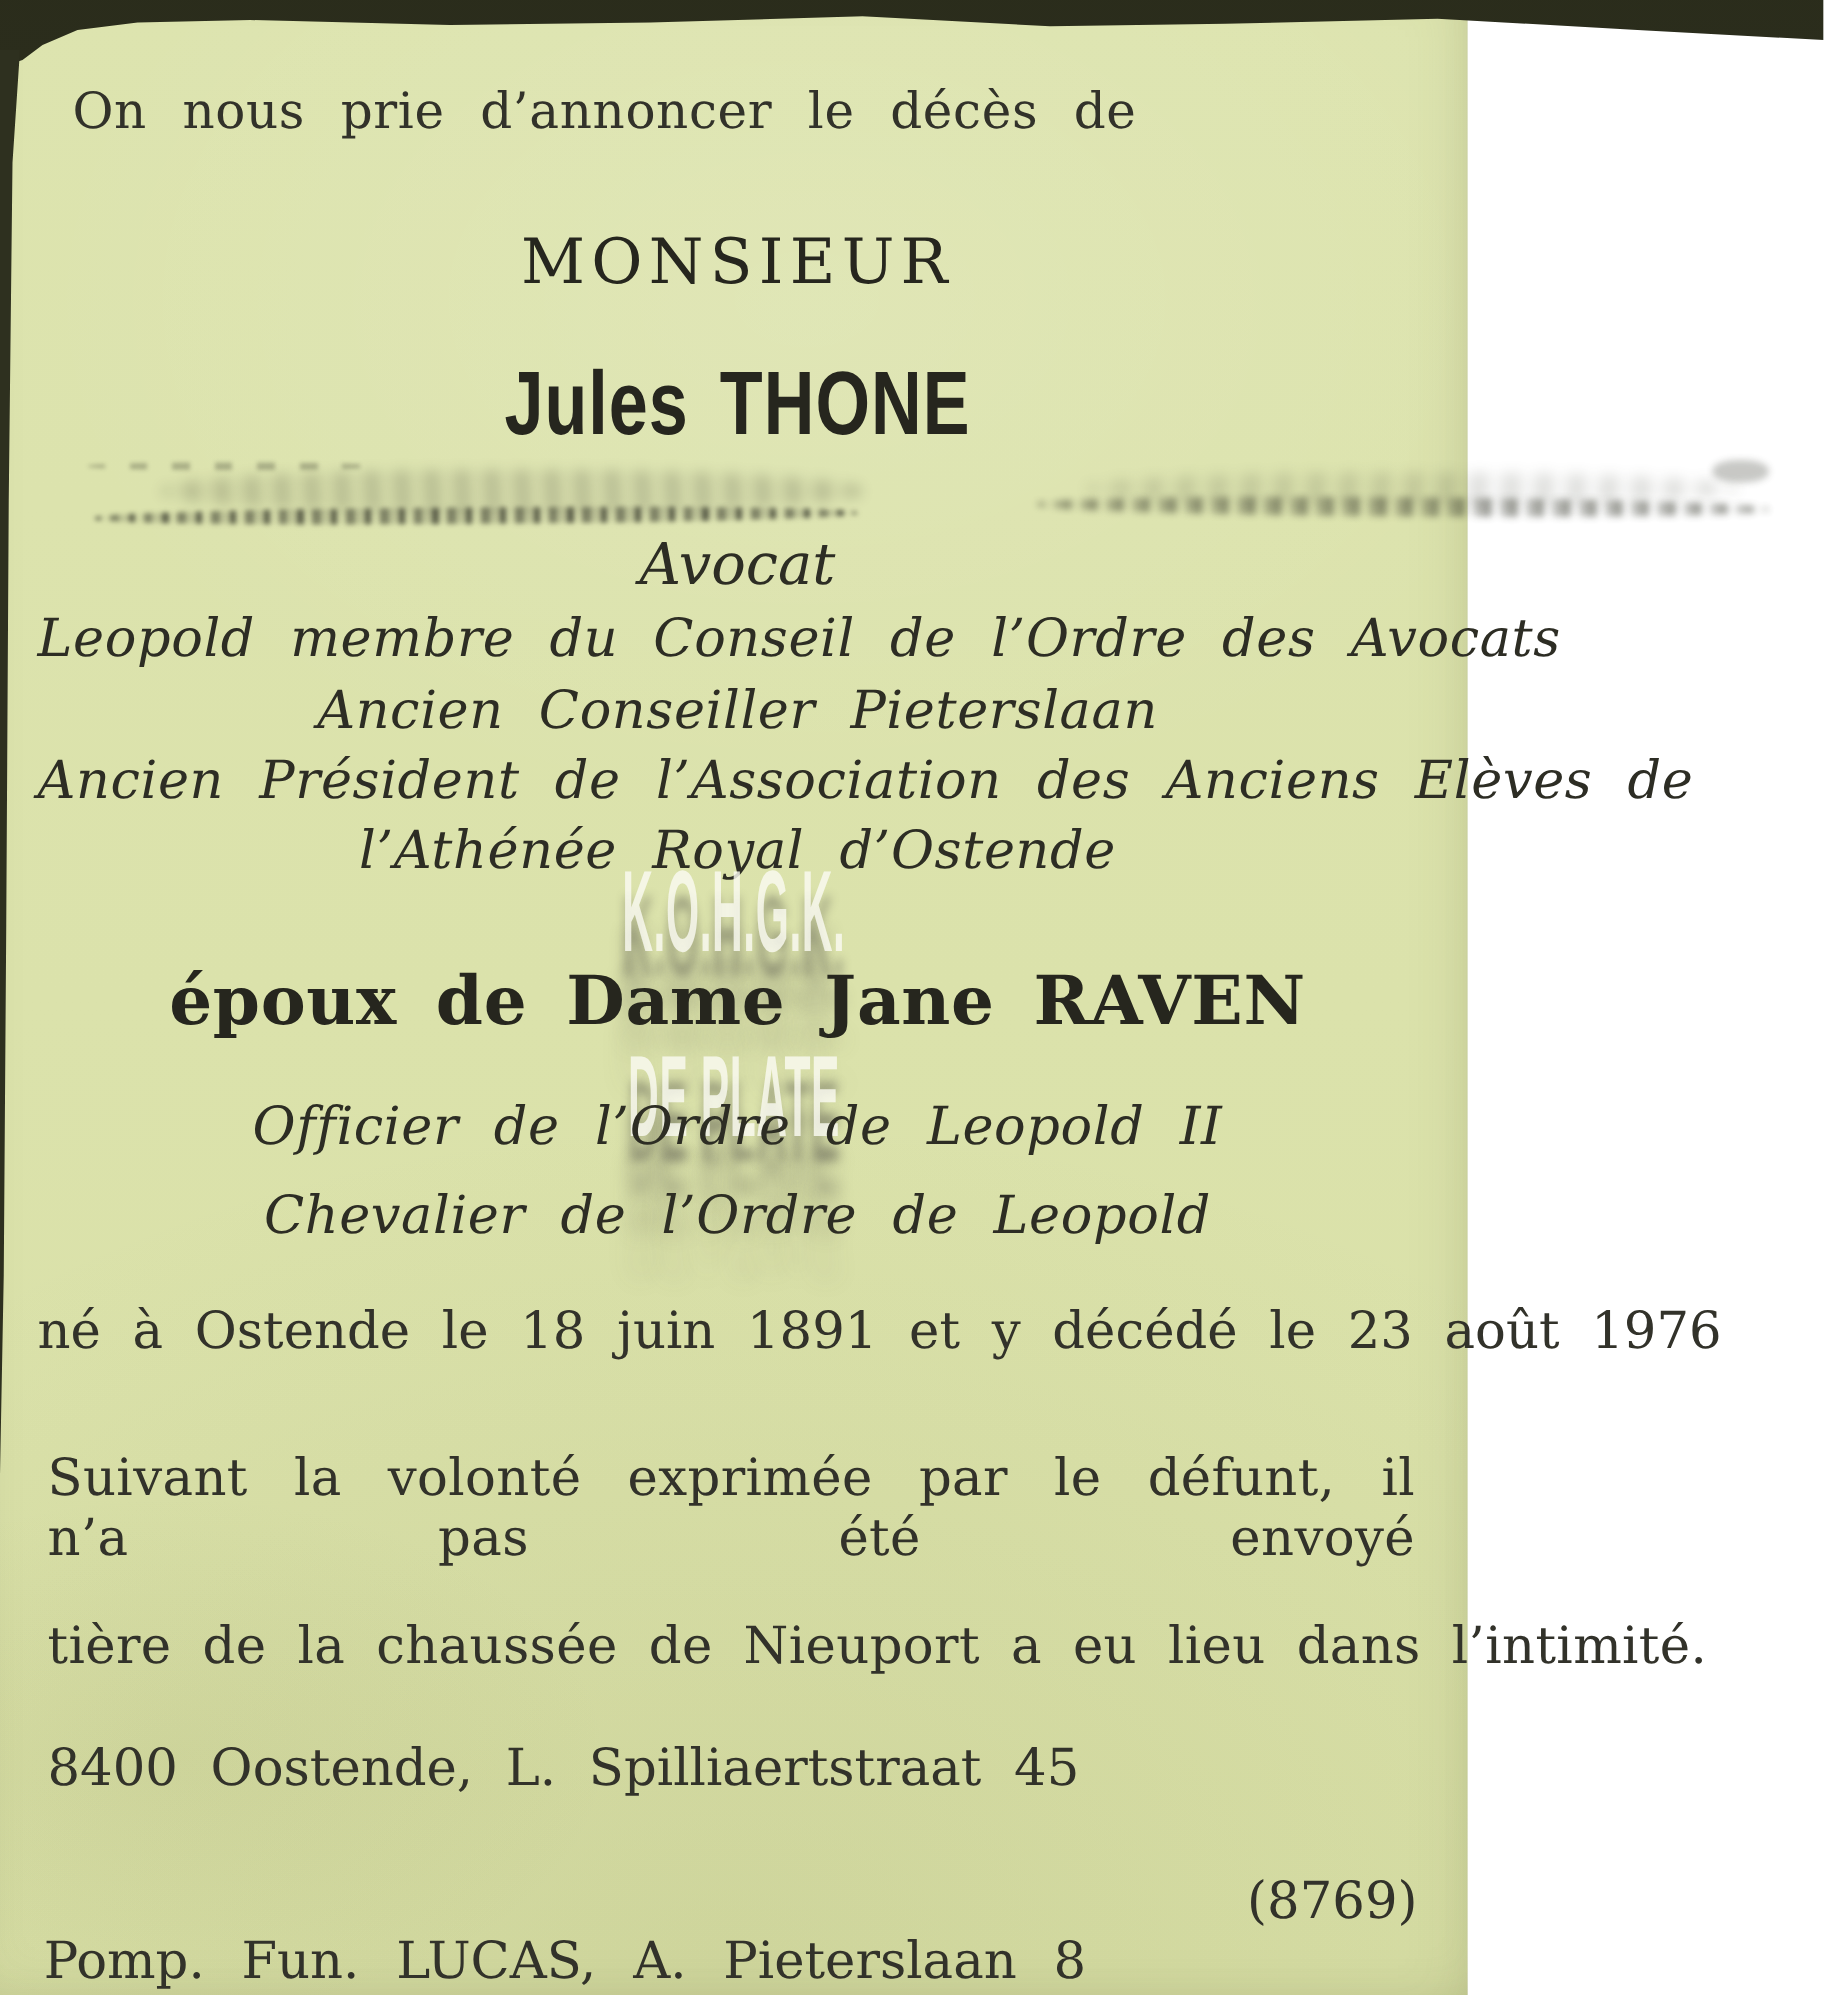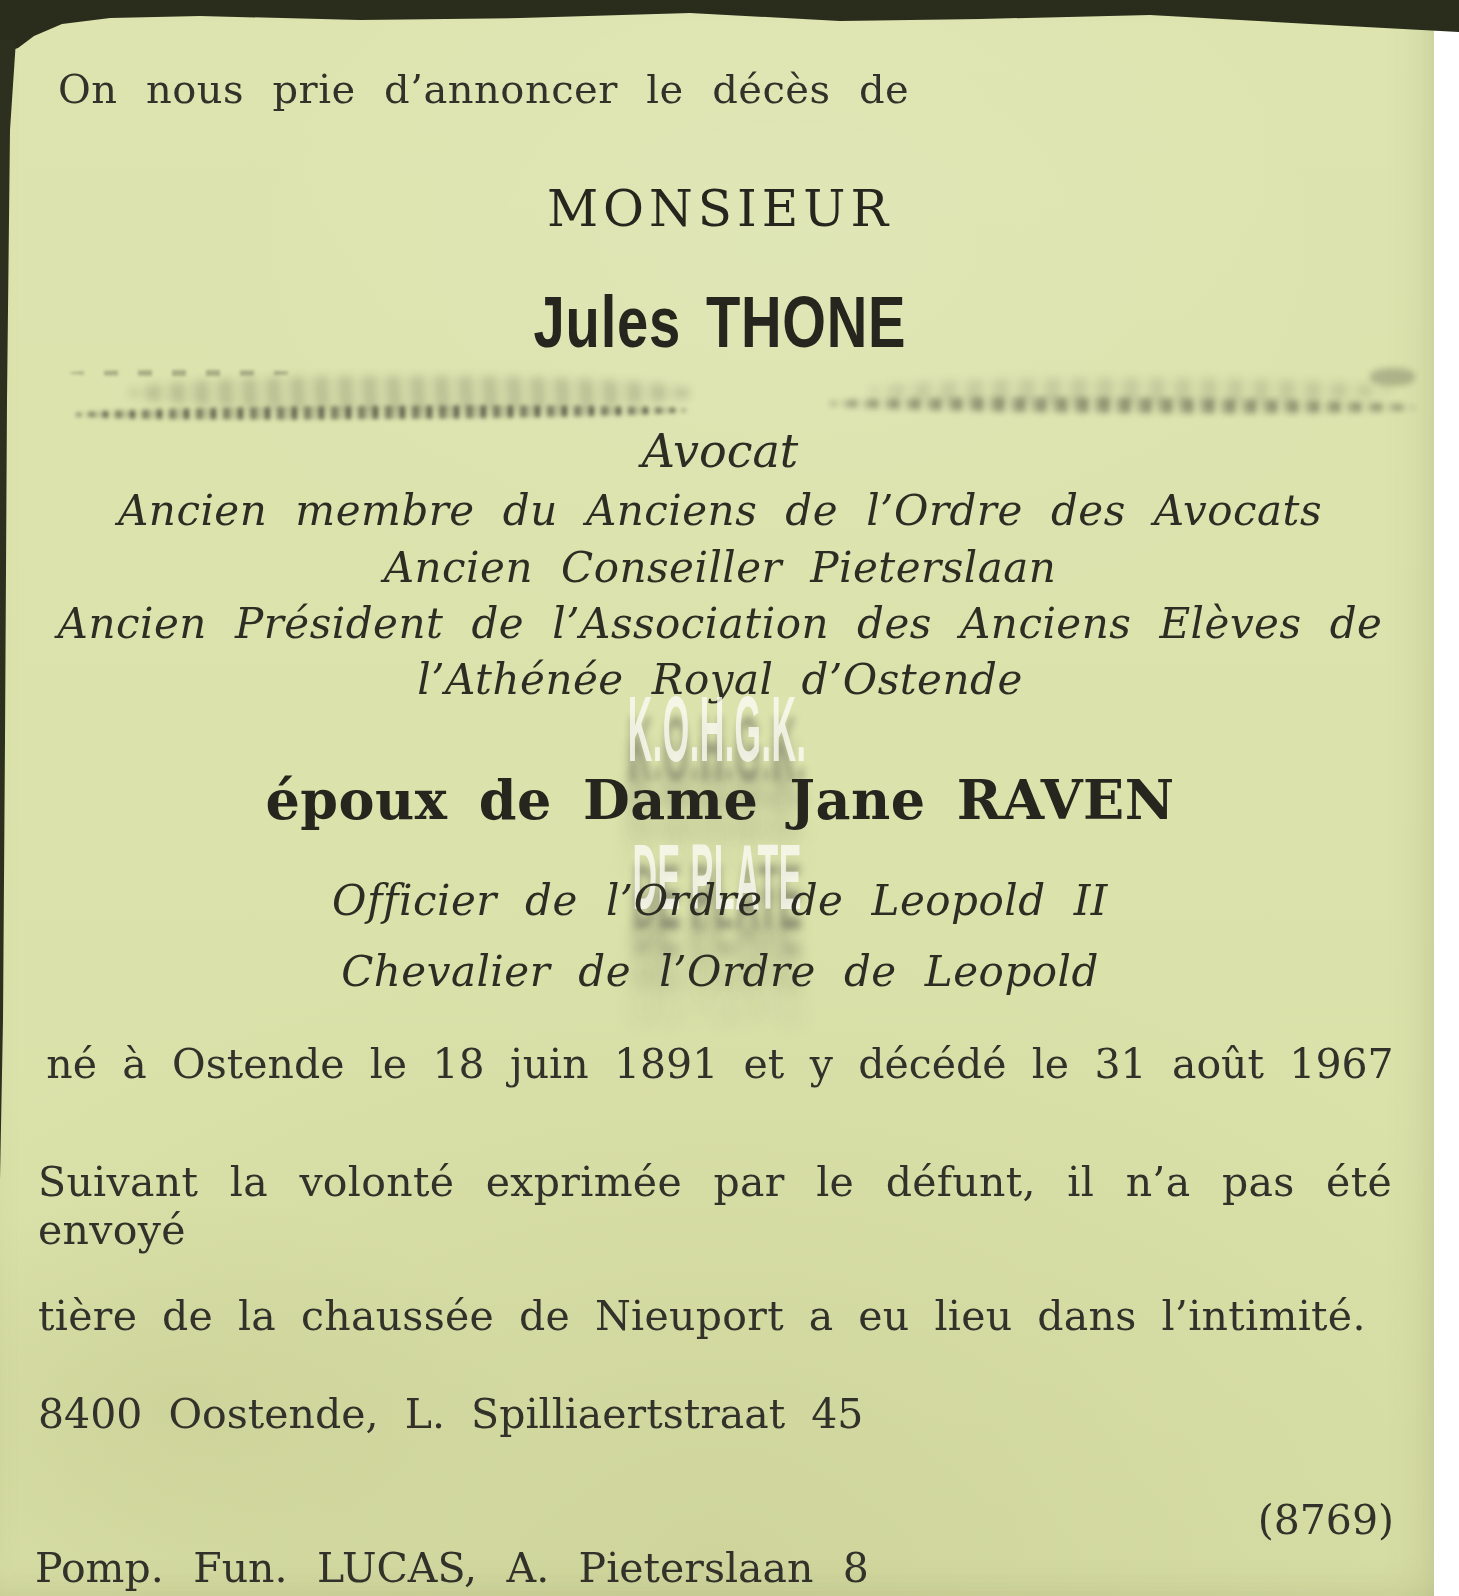--- a/index.html
+++ b/index.html
@@ -5,21 +5,21 @@
   html, body {
     margin: 0;
     padding: 0;
     width: 1459px;
     height: 1596px;
     overflow: hidden;
     font-family: "DejaVu Serif", serif;
   }
   .page {
     position: relative;
-    width: 1434px;
+    width: 1174px;
     height: 1596px;
     background:
       radial-gradient(ellipse 900px 600px at 55% 15%, rgba(255,255,255,0.10), transparent 70%),
       radial-gradient(ellipse 1300px 900px at 50% 98%, rgba(110,115,55,0.10), transparent 75%),
       radial-gradient(ellipse 500px 300px at 12% 88%, rgba(120,125,60,0.08), transparent 70%),
       linear-gradient(#dde4af, #d9e0a7);
     box-shadow: inset -26px 0 60px -42px rgba(90,95,50,.30), inset 0 -18px 50px -32px rgba(90,95,50,.22);
     color: #2d2d24;
   }
   
@@ -165,39 +165,39 @@
     <div class="sm1"></div>
     <div class="sm2"></div>
     <div class="sm3"></div>
     <div class="sm4"></div>
     <div class="sm5"></div>
     <div class="sm6"></div>
   </div>
 
   <div class="line profession">Avocat</div>
 
-  <div class="line title-line t0">Ancien membre du Anciens de l’Ordre des Avocats</div>
+  <div class="line title-line t0">Leopold membre du Conseil de l’Ordre des Avocats</div>
   <div class="line title-line t1">Ancien Conseiller Pieterslaan</div>
   <div class="line title-line t2">Ancien Président de l’Association des Anciens Elèves de</div>
   <div class="line title-line t3">l’Athénée Royal d’Ostende</div>
 
   <div class="watermark wm1">
     <span>K.O.H.G.K.</span>
   </div>
 
   <div class="line spouse">époux de Dame Jane RAVEN</div>
 
   <div class="watermark wm2">
     <span>DE PLATE</span>
   </div>
 
   <div class="line honor-line h0">Officier de l’Ordre de Leopold II</div>
   <div class="line honor-line h1">Chevalier de l’Ordre de Leopold</div>
 
-  <div class="line typewriter lifedates">né à Ostende le 18 juin 1891 et y décédé le 31 août 1967</div>
+  <div class="line typewriter lifedates">né à Ostende le 18 juin 1891 et y décédé le 23 août 1976</div>
 
   <div class="par typewriter just p0">Suivant la volonté exprimée par le défunt, il n’a pas été envoyé</div>
   <div class="par typewriter p2">tière de la chaussée de Nieuport a eu lieu dans l’intimité.</div>
 
   <div class="line typewriter address">8400 Oostende, L. Spilliaertstraat 45</div>
 
   <div class="line typewriter funeral">Pomp. Fun. LUCAS, A. Pieterslaan 8</div>
   <div class="line typewriter refnum">(8769)</div>
 
 </div>

